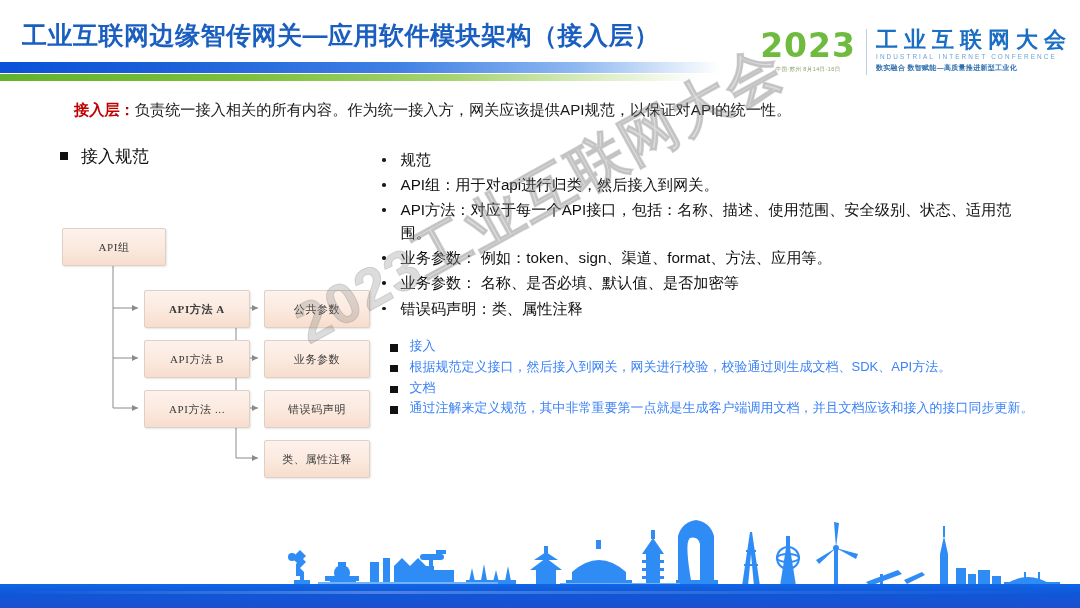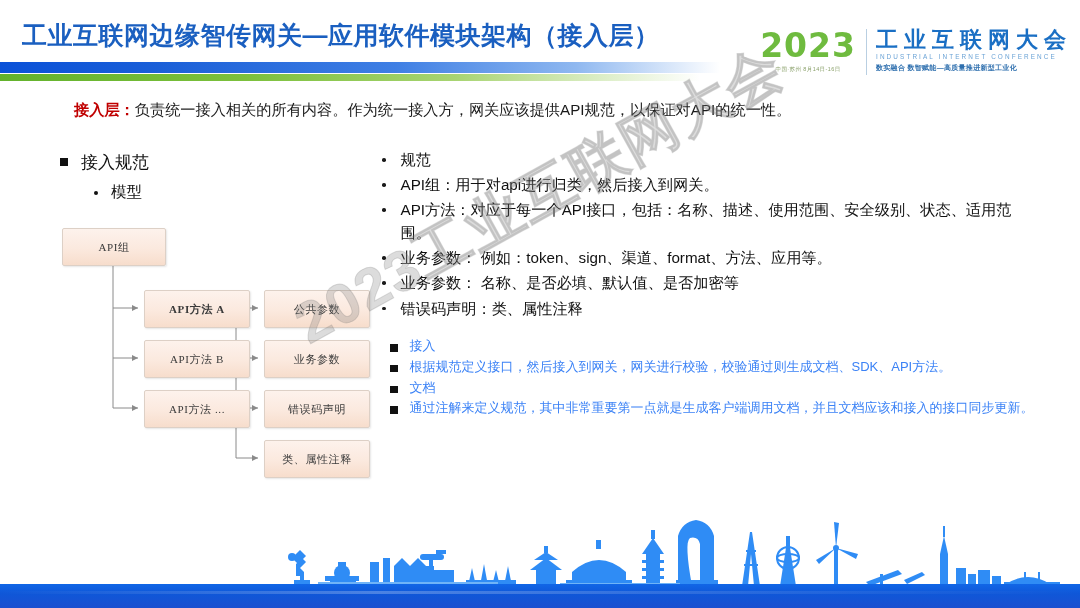--- a/index.html
+++ b/index.html
@@ -53,21 +53,21 @@
   }
 
   
   .lead{
     position:absolute;left:74px;top:99px;width:960px;
     font-size:15.2px;color:#1a1a1a;line-height:1.5;
   }
   .lead b{color:#c00000;font-weight:bold;}
 
   
-  .left-col{position:absolute;left:60px;top:152px;width:310px;}
+  .left-col{position:absolute;left:60px;top:146px;width:310px;}
   .lv1{display:flex;align-items:flex-start;font-size:17px;color:#111;line-height:1.3;}
   .lv1 .sq{
     width:8px;height:8px;background:#111;margin:6px 13px 0 0;flex:none;
   }
   .lv2{display:flex;align-items:flex-start;font-size:15.5px;color:#111;margin:8px 0 0 34px;}
   .lv2 .dot{
     width:4px;height:4px;border-radius:50%;background:#111;margin:9px 13px 0 0;flex:none;
   }
 
   
@@ -156,24 +156,20 @@
   </div>
 
   <div class="lead">
     <b>接入层：</b><span>负责统一接入相关的所有内容。作为统一接入方，网关应该提供API规范，以保证对API的统一性。</span>
   </div>
 
   <div class="left-col">
     <div class="lv1">
       <span class="sq"></span>
       <span>接入规范</span>
-    </div>
-    <div class="lv2">
-      <span class="dot"></span>
-      <span>模型</span>
     </div>
   </div>
 
   <div class="diagram">
     <svg class="wires" viewBox="0 0 330 265">
       <defs>
         <marker id="ah" markerWidth="7" markerHeight="7" refX="6" refY="3" orient="auto">
           <path d="M0,0 L6,3 L0,6 z" fill="#8a8a8a"></path>
         </marker>
       </defs>

